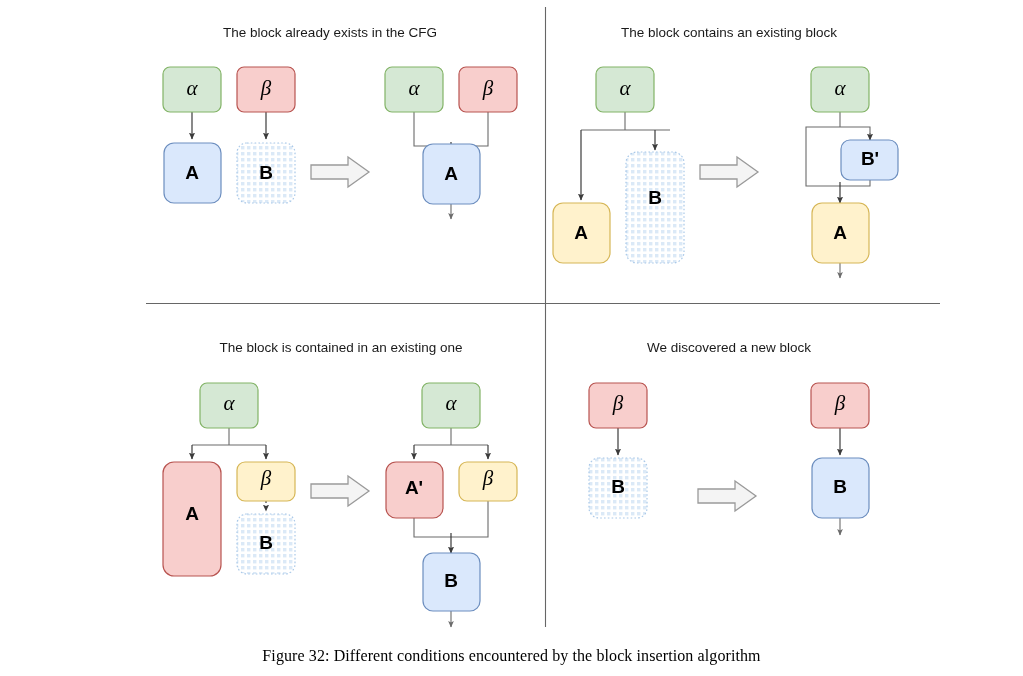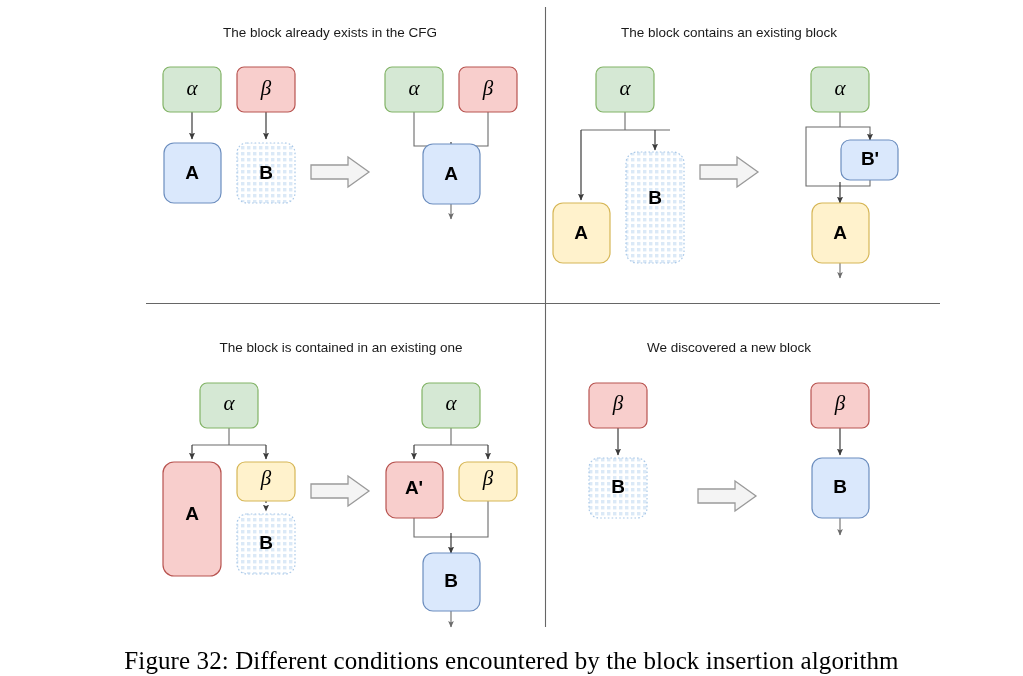--- a/index.html
+++ b/index.html
@@ -83,21 +83,21 @@
     stroke-width: 1.3;
     stroke-linejoin: miter;
   }
   .caption {
     position: absolute;
     left: 0;
     top: 640px;
     width: 1023px;
     text-align: center;
     font-family: "Liberation Serif", serif;
-    font-size: 25px;
+    font-size: 16px;
     color: #000000;
     letter-spacing: 0.1px;
   }
 </style>
 </head>
 <body>
 
 <div id="figure-root">
 
   <svg class="figure-canvas" viewBox="0 0 1023 676">

